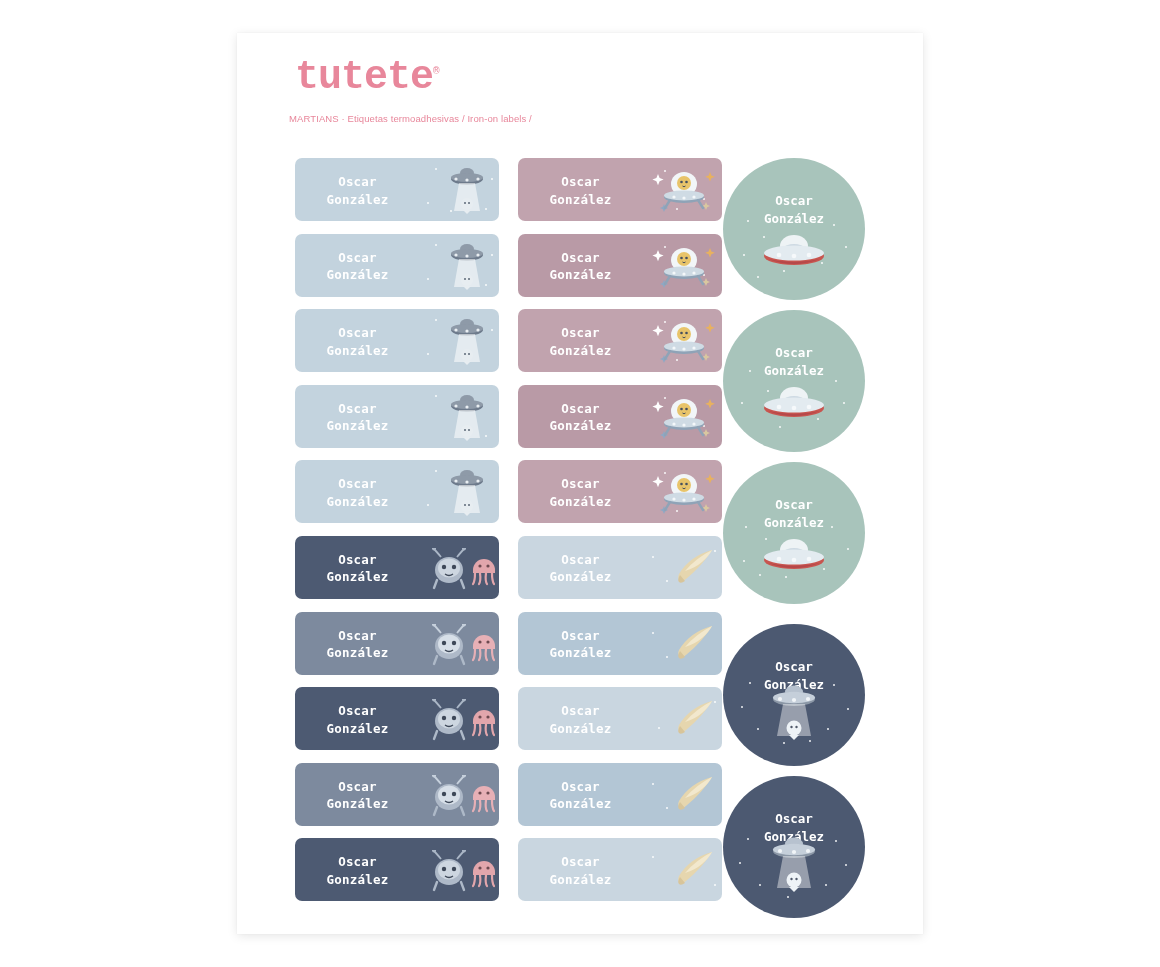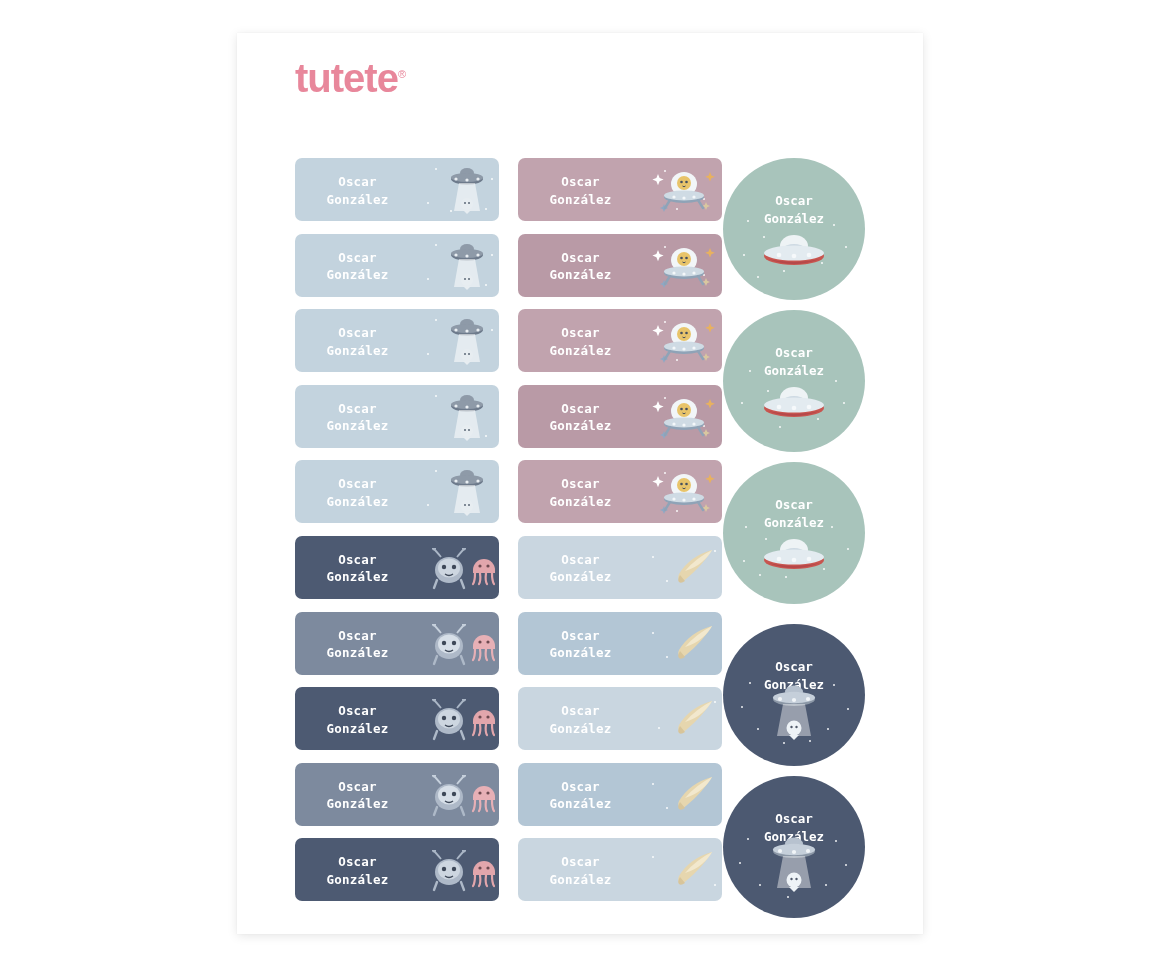--- a/index.html
+++ b/index.html
@@ -28,21 +28,21 @@
     height: 901px;
     background: #ffffff;
     box-shadow: 0 2px 10px rgba(0,0,0,0.10), 0 0 1px rgba(0,0,0,0.07);
   }
 
   
   .brand {
     position: absolute;
     left: 58px;
     top: 25px;
-    font-family: Liberation Sans, sans-serif;
+    font-family: Liberation Mono, monospace;
     font-weight: bold;
     font-size: 40px;
     letter-spacing: -1px;
     color: #e8879b;
     line-height: 1;
   }
   .brand .reg {
     font-size: 11px;
     vertical-align: super;
     font-weight: normal;
@@ -158,20 +158,21 @@
 
 <div id="stage">
 
   <div id="sheet">
 
     <div class="brand">
       <span>tutete</span><span class="reg">®</span>
     </div>
 
     <div class="subtitle">
+      <div>MARTIANS · Etiquetas termoadhesivas / Iron-on labels /</div>
     </div>
 
     <div class="labels">
 
       <div class="row">
         <div class="label c-blue">
           <div class="nm">
             <div>Oscar</div>
               <div>González</div>
           </div>

